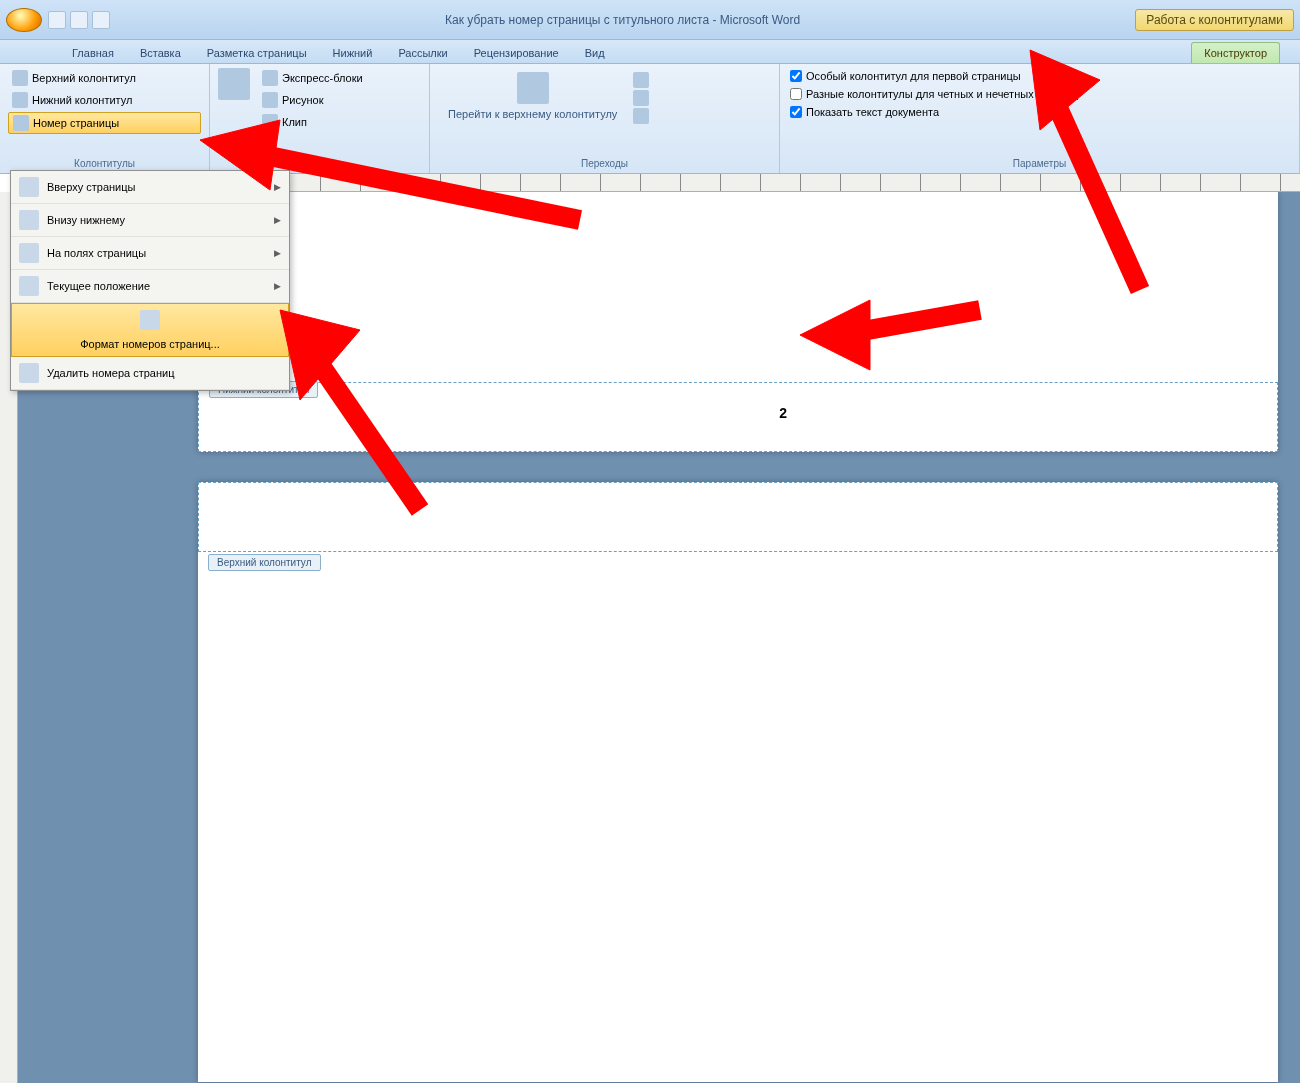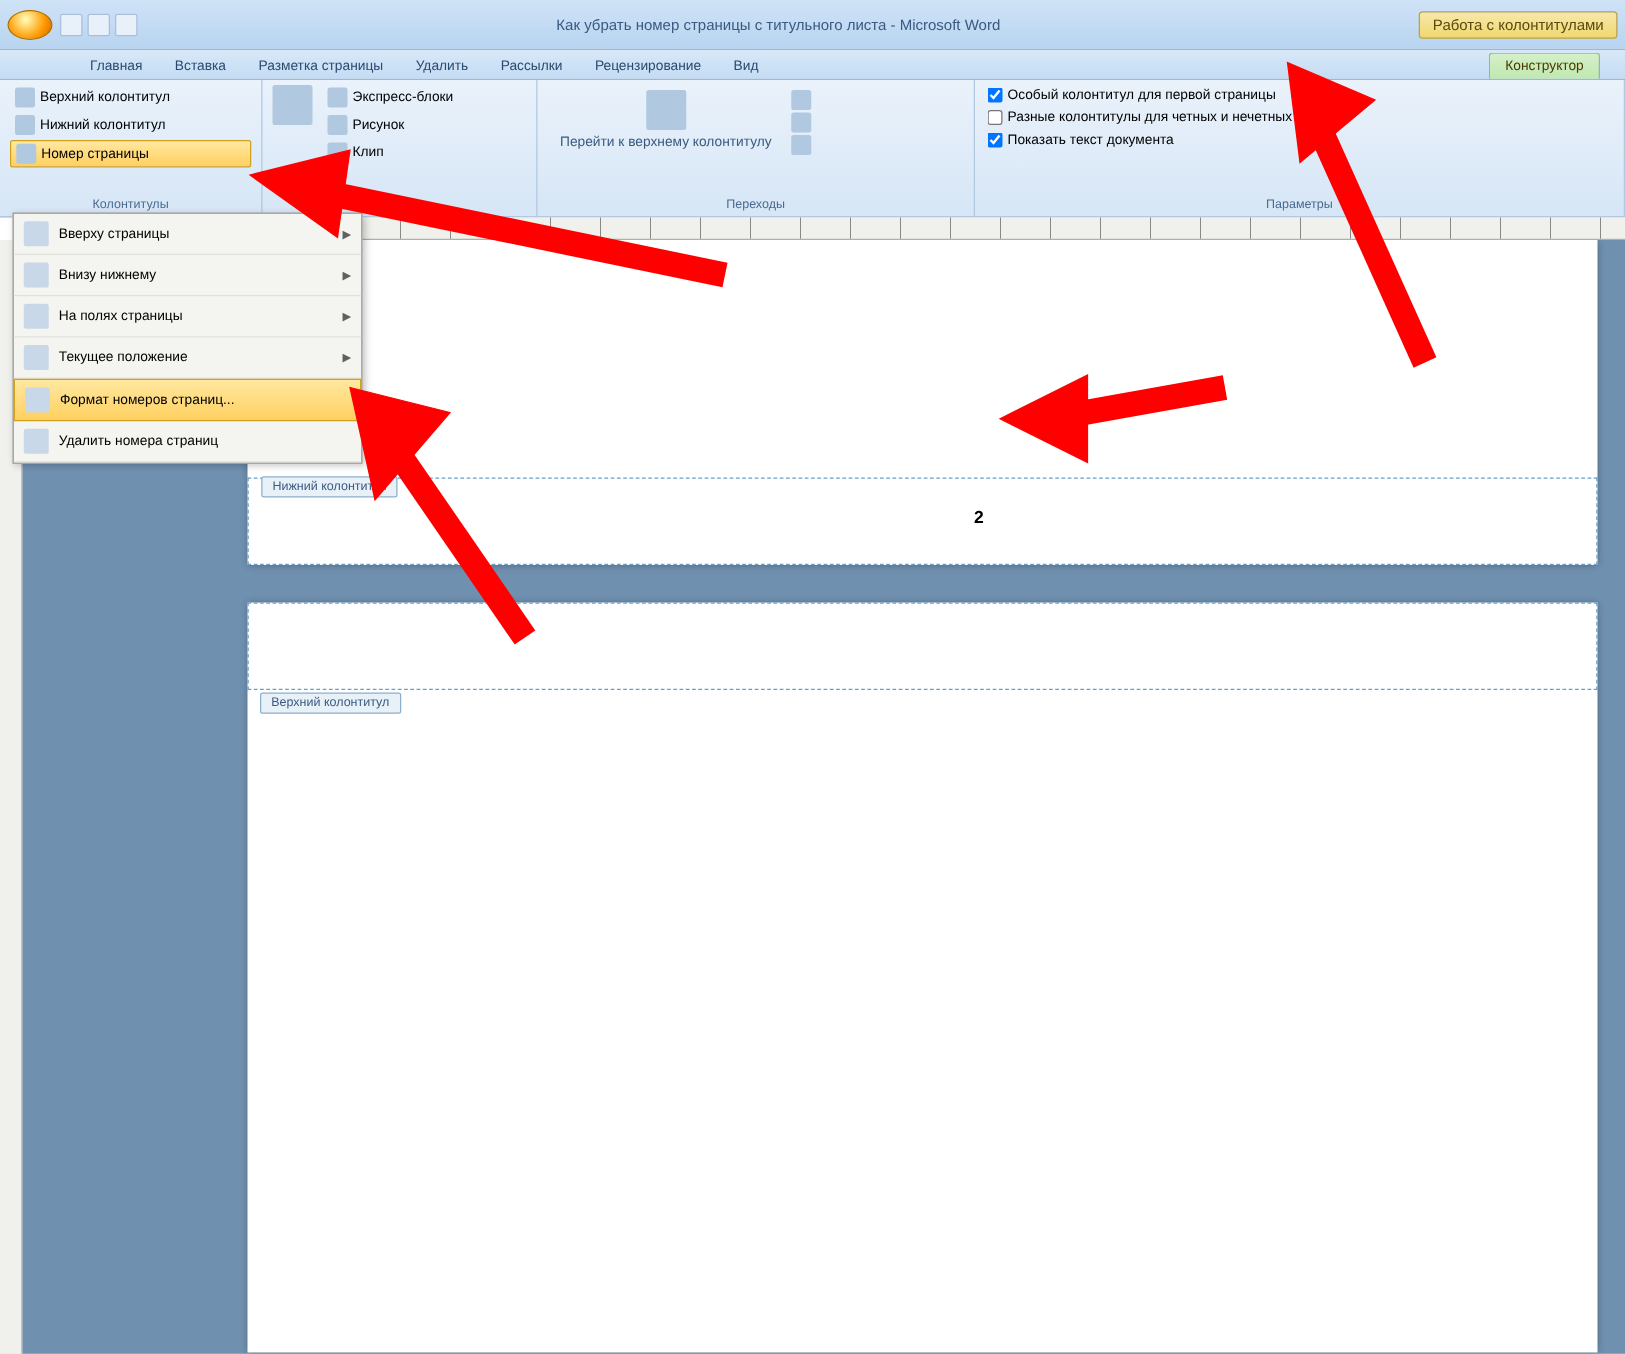--- a/index.html
+++ b/index.html
@@ -29,21 +29,21 @@
   .ico { width: 16px; height: 16px; background: #b0c8e0; border-radius: 2px; flex-shrink: 0; }
   .ico.big { width: 32px; height: 32px; }
   .chk { display: flex; align-items: center; gap: 4px; padding: 2px; filter: blur(0.4px); }
   .chk input { width: 12px; height: 12px; }
   .nav-block { display: flex; flex-direction: column; align-items: center; padding: 4px 10px; }
   .nav-block .lbl { text-align: center; color: #3a5a80; margin-top: 4px; filter: blur(0.5px); }
 
   
   .dropdown { position: absolute; left: 10px; top: 170px; width: 280px; background: #f4f4f0; border: 1px solid #909090; box-shadow: 2px 2px 6px rgba(0,0,0,0.25); z-index: 50; }
   .dd-item { display: flex; align-items: center; padding: 6px 8px; gap: 8px; cursor: pointer; border-bottom: 1px solid #e0e0dc; filter: blur(0.4px); }
-  .dd-item.hl { background: linear-gradient(#ffe8a0, #ffd060); border: 1px solid #d0a020; }
+  .dd-item.hl { background: linear-gradient(#ffe8a0, #ffd060); border: 1px solid #d0a020; flex-direction: column; }
   .dd-ico { width: 20px; height: 20px; background: #c8d8e8; border-radius: 2px; flex-shrink: 0; }
   .dd-arr { margin-left: auto; color: #606060; font-size: 9px; }
 
   
   .ruler { height: 18px; background: #f0f0ec; border-bottom: 1px solid #b0b0a8; margin-left: 200px; position: relative; }
   .ruler::before { content: ""; position: absolute; inset: 0; background: repeating-linear-gradient(90deg, #888 0 1px, transparent 1px 40px); }
 
   
   .workspace { display: flex; height: calc(1083px - 28px - 24px - 110px - 18px); }
   .vruler { width: 18px; background: #f0f0ec; border-right: 1px solid #b0b0a8; }
@@ -75,21 +75,21 @@
     <span></span>
   </div>
   <div class="doc-title">Как убрать номер страницы с титульного листа - Microsoft Word</div>
   <div class="context-tab">Работа с колонтитулами</div>
 </div>
 
 <div class="tabs">
   <div class="tab">Главная</div>
   <div class="tab">Вставка</div>
   <div class="tab">Разметка страницы</div>
-  <div class="tab">Удалить</div>
+  <div class="tab">Нижний</div>
   <div class="tab">Рассылки</div>
   <div class="tab">Рецензирование</div>
   <div class="tab">Вид</div>
   <div class="tab context active">Конструктор</div>
 </div>
 
 <div class="ribbon">
   <div class="group" style="width:210px">
     <div class="group-body">
       <div class="rib-btn">

